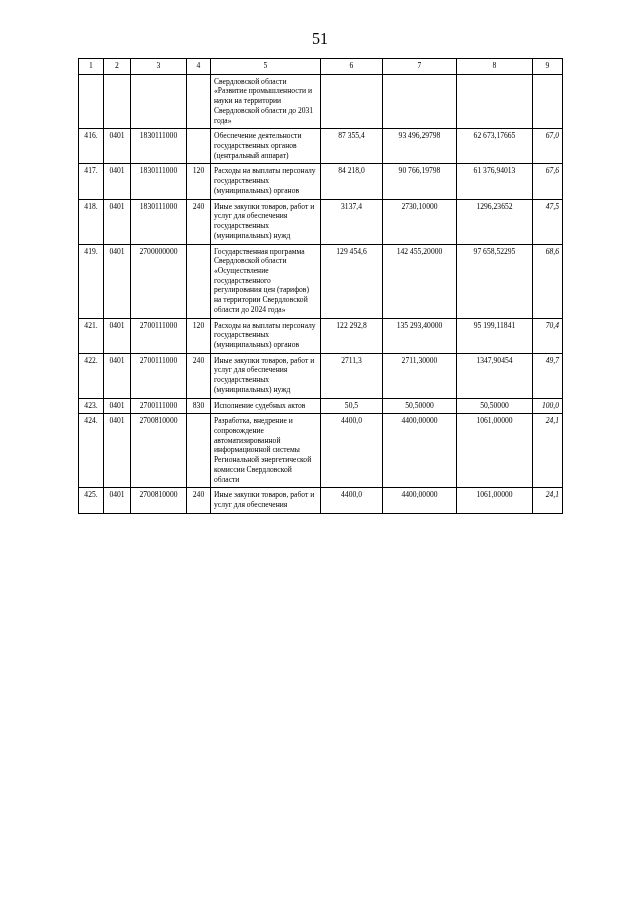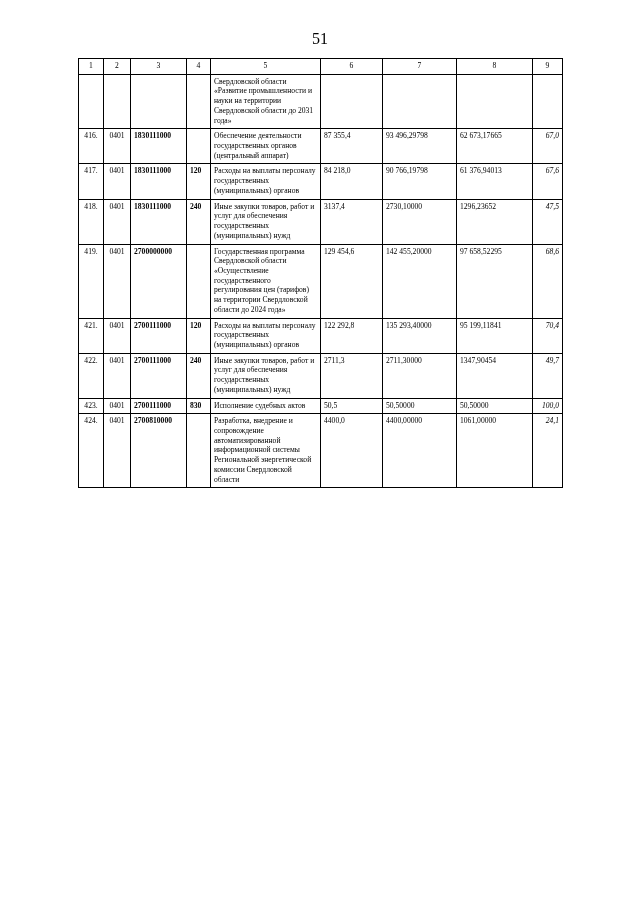--- a/index.html
+++ b/index.html
@@ -56,24 +56,24 @@
   col.c7 { width: 74px; }
   col.c8 { width: 76px; }
   col.c9 { width: 30px; }
 
   .hdr td {
     text-align: center;
     padding-top: 2px;
     padding-bottom: 2px;
   }
   .num { text-align: center; }
-  .code { text-align: left; padding-left: 4px; font-weight: bold; }
-  .kvr { text-align: left; font-weight: bold; }
+  .code { text-align: center; padding-left: 4px; }
+  .kvr { text-align: center; }
   .name { text-align: left; }
-  .amount { text-align: left; padding-right: 5px; }
+  .amount { text-align: center; padding-right: 5px; }
   .pct { text-align: right; padding-right: 4px; font-style: italic; }
 </style>
 </head>
 <body>
 
 <div class="page">
 
   <div class="page-number">51</div>
 
   <table class="doc-table">
@@ -203,16 +203,27 @@
         <td class="num">0401</td>
         <td class="code">2700810000</td>
         <td class="kvr"></td>
         <td class="name">Разработка, внедрение и сопровождение автоматизированной информационной системы Региональной энергетической комиссии Свердловской области</td>
         <td class="amount">4400,0</td>
         <td class="amount">4400,00000</td>
         <td class="amount">1061,00000</td>
         <td class="pct">24,1</td>
       </tr>
 
+      <tr>
+        <td class="num">425.</td>
+        <td class="num">0401</td>
+        <td class="code">2700810000</td>
+        <td class="kvr">240</td>
+        <td class="name">Иные закупки товаров, работ и услуг для обеспечения</td>
+        <td class="amount">4400,0</td>
+        <td class="amount">4400,00000</td>
+        <td class="amount">1061,00000</td>
+        <td class="pct">24,1</td>
+      </tr>
     </tbody>
   </table>
 
 </div>
 
 </body></html>

